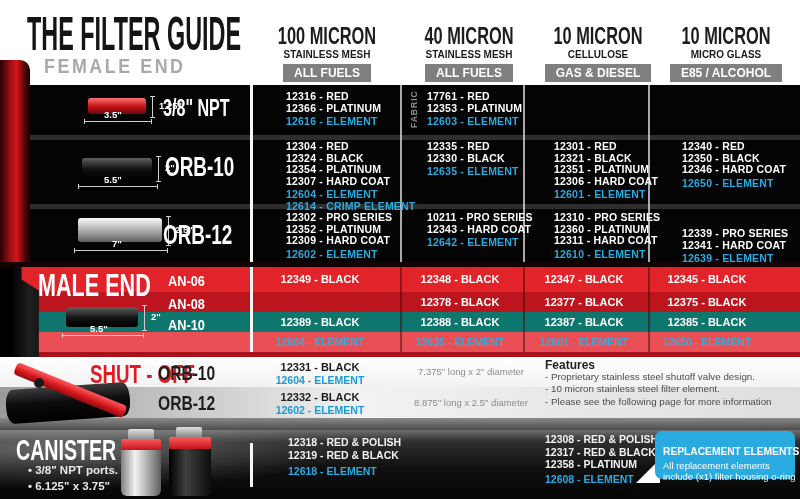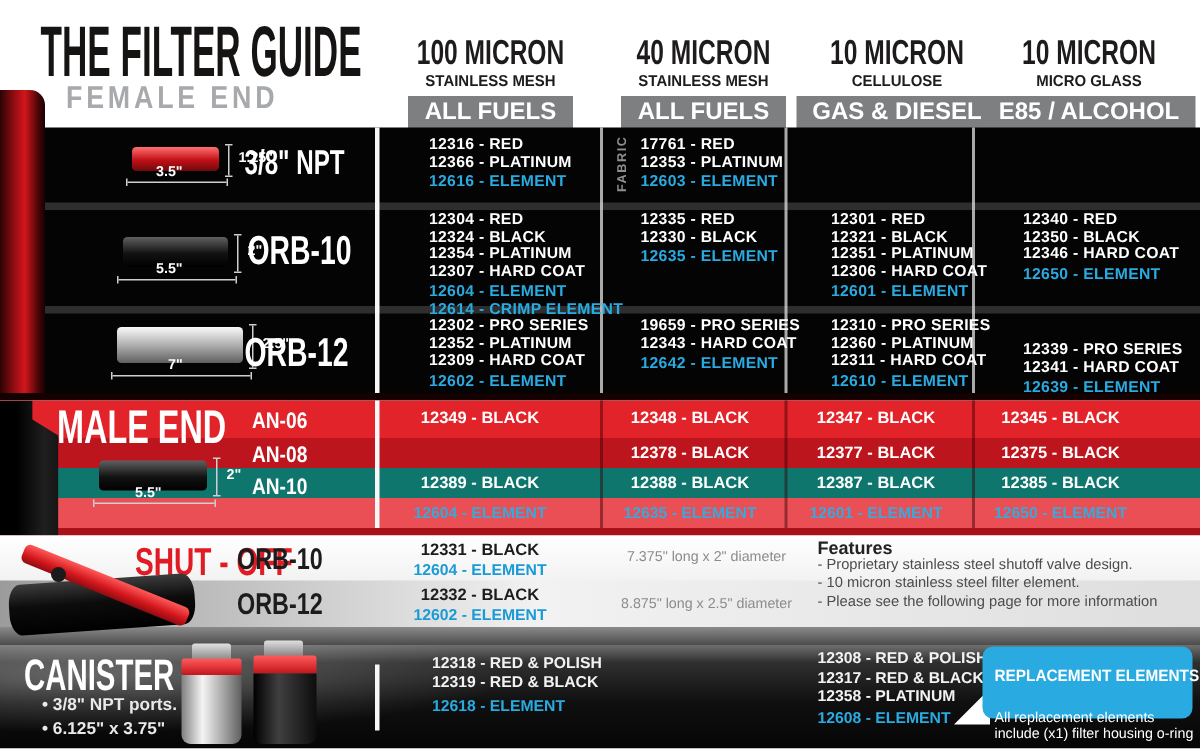--- a/index.html
+++ b/index.html
@@ -11,21 +11,21 @@
   .title{font-weight:800;font-size:45px;color:#161413;letter-spacing:0;
          transform:scale(.52,1.06);transform-origin:0 0;white-space:nowrap;}
   .subtitle{font-weight:700;font-size:21px;color:#a7a9ac;letter-spacing:3px;
             transform:scaleX(.85);transform-origin:0 0;white-space:nowrap;}
   .hcol{width:150px;text-align:center;}
   .hcol .micron{font-weight:800;font-size:21px;color:#1d1b1c;white-space:nowrap;
                 transform:scale(.78,1.1);}
   .hcol .media{font-weight:700;font-size:10.5px;color:#1d1b1c;margin-top:0;
                white-space:nowrap;transform:scaleX(.95);}
   .hcol .badge{display:inline-block;margin-top:4px;background:#7d7f81;color:#fff;
-               font-weight:700;font-size:16px;padding:2px 11px;white-space:nowrap;}
+               font-weight:700;font-size:12px;padding:2px 11px;white-space:nowrap;}
 
   
   .fsec{left:0;top:85px;width:800px;height:177px;background:#040404;}
   .rowsep{left:0;width:800px;height:5px;background:#2e2e2e;}
   .vdiv-light{width:2px;background:rgba(225,225,225,.75);}
   .vdiv-white{width:3px;background:#f7f7f7;}
   .vdiv-dark{width:2px;background:rgba(50,0,3,.45);}
   .rowlabel{color:#fff;font-weight:800;white-space:nowrap;transform:scaleX(.7);transform-origin:0 0;}
   .fcell{color:#fff;font-weight:700;font-size:10.5px;line-height:11.6px;letter-spacing:.2px;white-space:nowrap;}
   .fcell .els{margin-top:2px;color:#29abe2;}
@@ -240,21 +240,21 @@
         <div class="pline">12302 - PRO SERIES</div>
         <div class="pline">12352 - PLATINUM</div>
         <div class="pline">12309 - HARD COAT</div>
       </div>
     <div class="els">
         <div class="eline">12602 - ELEMENT</div>
       </div>
   </div>
   <div class="abs fcell" style="left:427px;top:212px;width:122px">
     <div class="parts">
-        <div class="pline">19659 - PRO SERIES</div>
+        <div class="pline">10211 - PRO SERIES</div>
         <div class="pline">12343 - HARD COAT</div>
       </div>
     <div class="els">
         <div class="eline">12642 - ELEMENT</div>
       </div>
   </div>
   <div class="abs fcell" style="left:554px;top:212px;width:124px">
     <div class="parts">
         <div class="pline">12310 - PRO SERIES</div>
         <div class="pline">12360 - PLATINUM</div>
@@ -385,17 +385,17 @@
         </div>
       <div class="els" style="margin-top:2px">
           <div class="eline">12608 - ELEMENT</div>
         </div>
     </div>
   </div>
 
   <div class="abs wtri"></div>
   <div class="abs bluebox">
     <div class="bt">REPLACEMENT ELEMENTS</div>
-    <div class="bl" style="margin-top:16px">All replacement elements</div>
+    <div class="bl" style="margin-top:3px">All replacement elements</div>
     <div class="bl">include (x1) filter housing o-ring</div>
   </div>
 
 </div>
 
 </body></html>

